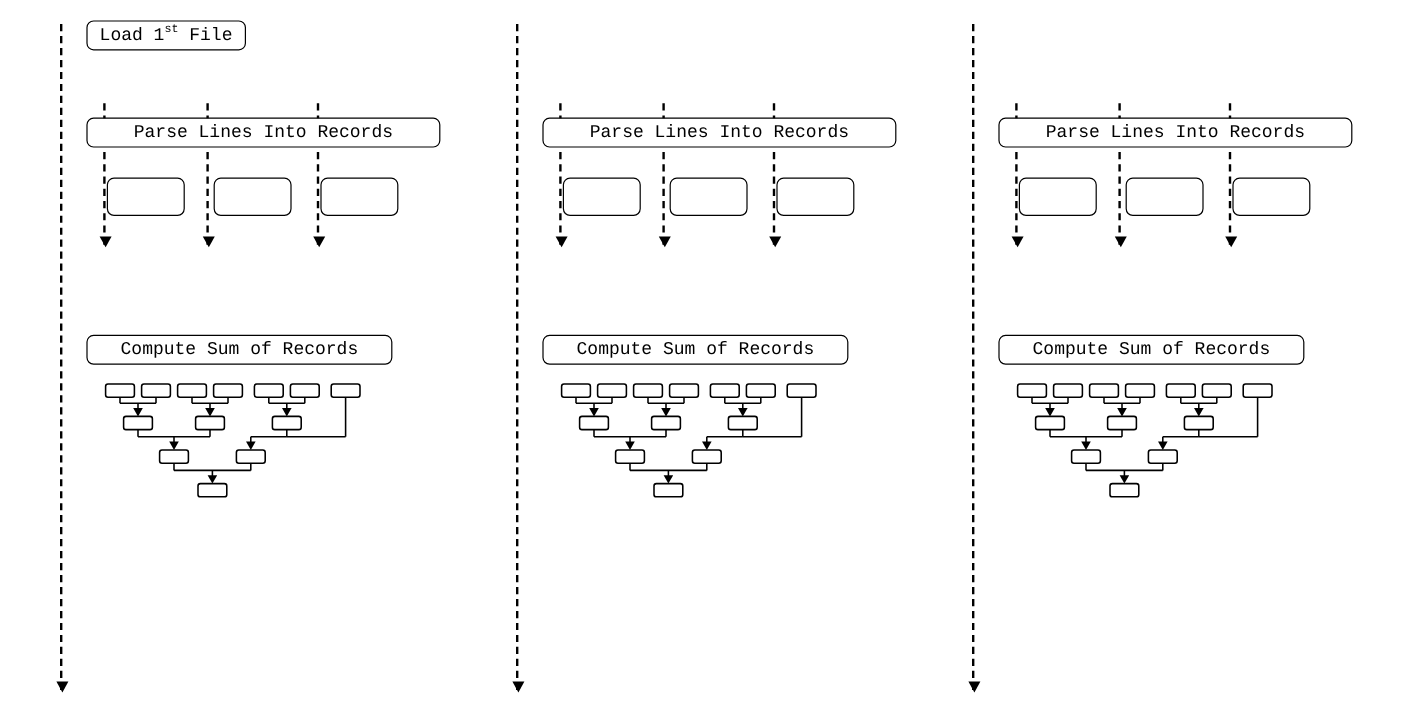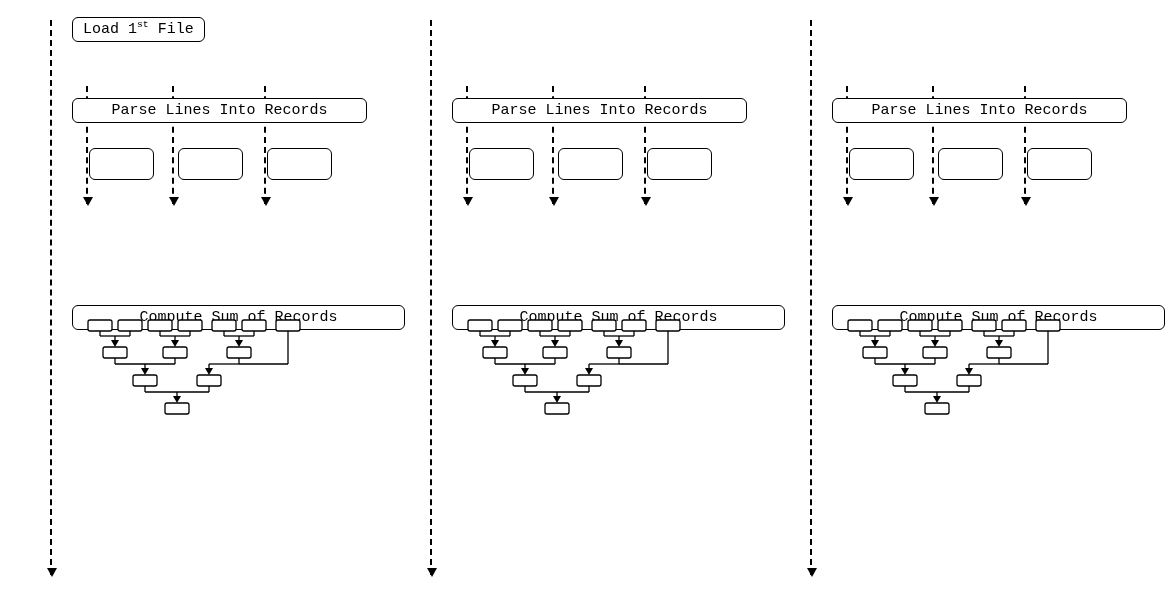--- a/index.html
+++ b/index.html
@@ -45,22 +45,21 @@
     position: absolute;
     left: 48px;
     top: 58px;
     width: 295px;
     margin-top: 40px;
   }
   .sum-box {
     position: absolute;
     left: 48px;
     top: 279px;
-    width: 333px;
-    margin-top: 26px;
+    width: 255px;
   }
   
   .records {
     position: absolute;
     left: 65px;
     top: 148px;
     display: flex;
     gap: 24px;
   }
   .record {

